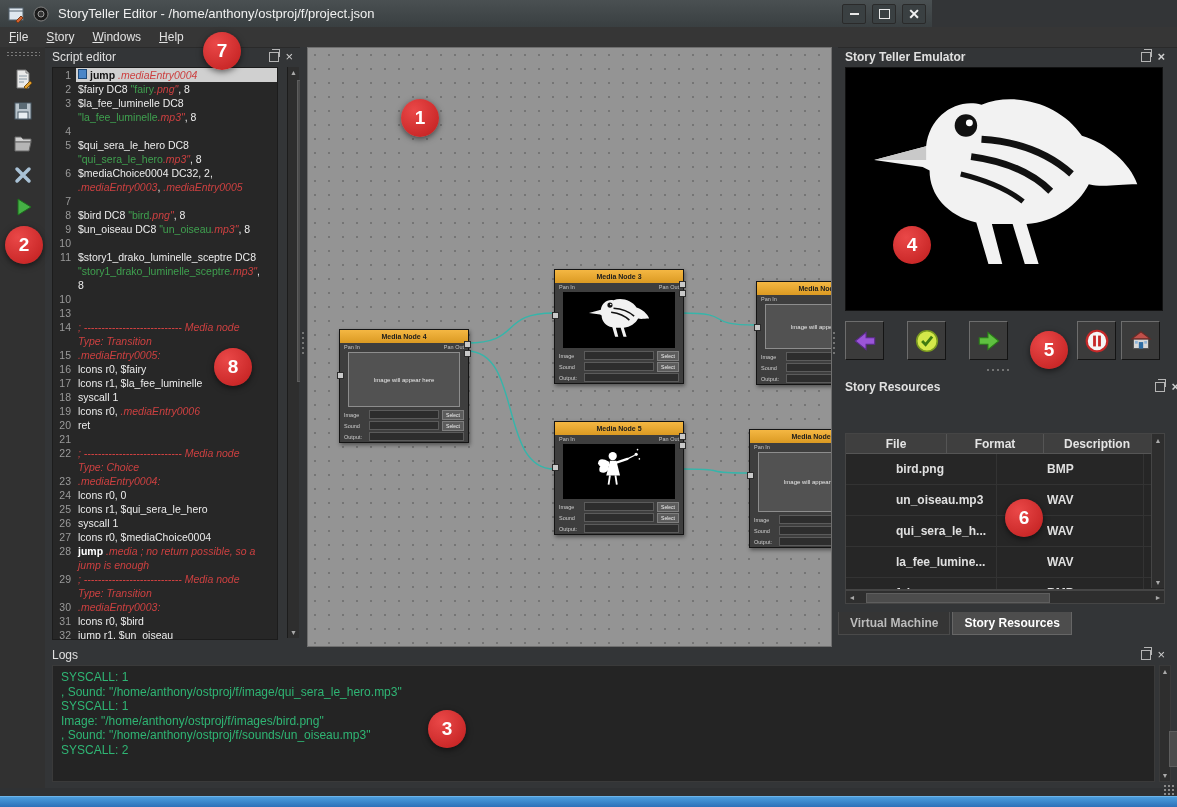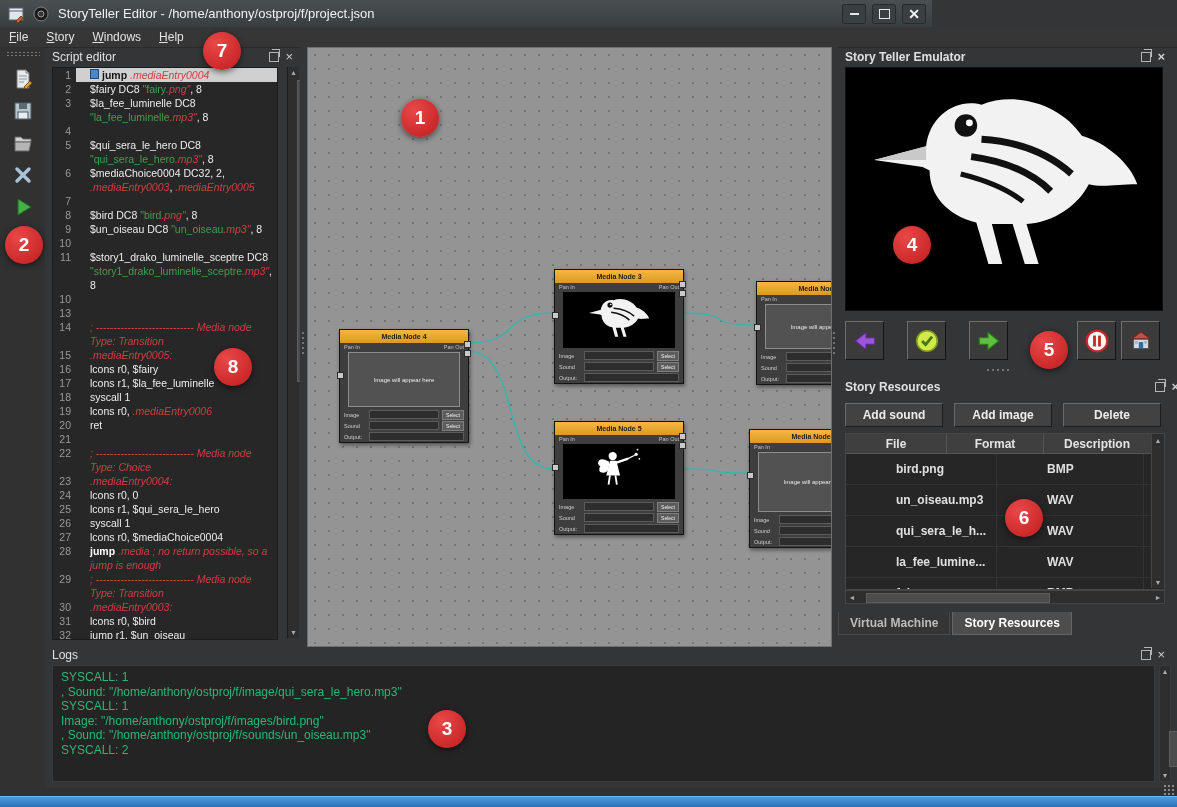--- a/index.html
+++ b/index.html
@@ -36,21 +36,21 @@
   .float-glyph{width:8px;height:8px;border:1px solid #b5b5b5;position:relative;}
   .float-glyph::after{content:"";position:absolute;left:2px;top:-4px;width:7px;height:7px;
     border-top:1px solid #b5b5b5;border-right:1px solid #b5b5b5;}
   .close-glyph{color:#cfcfcf;font-size:13px;line-height:9px;}
   
   .script-dock{position:absolute;left:45px;top:47px;width:255px;height:593px;}
   .script-body{position:absolute;left:7px;top:20px;width:224px;height:571px;background:#272727;
     border:1px solid #1c1c1c;overflow:hidden;font-size:10.5px;line-height:14px;}
   .srow{height:14px;display:flex;white-space:nowrap;overflow:hidden;}
   .srow .ln{width:18px;flex:0 0 auto;text-align:right;color:#9a9a9a;padding-right:5px;}
-  .srow .code{flex:1;padding-left:14px;}
+  .srow .code{flex:1;padding-left:2px;}
   .srow.hl .code{background:#d0d0d0;color:#141414;}
   .marker{display:inline-block;width:7px;height:8px;background:#4a86c8;border:1px solid #1d4a7a;margin-right:3px;}
   .t-p{color:#ececec;}
   .t-k{color:#ffffff;font-weight:bold;}
   .t-kd{color:#141414;font-weight:bold;}
   .t-r{color:#cc4040;font-style:italic;}
   .t-g{color:#3fa04f;}
   .vscroll{position:absolute;right:1px;top:20px;width:11px;height:571px;background:#2e2e2e;border-left:1px solid #1c1c1c;}
   .vscroll .arr{height:11px;display:flex;align-items:center;justify-content:center;font-size:7px;color:#aaa;}
   .vscroll .thumb{position:absolute;left:1px;width:9px;background:#4c4c4c;border:1px solid #5e5e5e;}
@@ -611,25 +611,20 @@
   </div>
   <span class="dots-h" style="left:159px;top:322px;"></span>
 
   <div class="dock-title res-title">
     <span>Story Resources</span>
     <span class="dock-btns">
       <span class="float-glyph"></span>
       <span class="close-glyph">×</span>
     </span>
   </div>
-  <div class="res-btnrow">
-    <div class="rbtn">Add sound</div>
-    <div class="rbtn">Add image</div>
-    <div class="rbtn">Delete</div>
-  </div>
   <div class="res-table">
     <div class="thead">
       <div class="hcell c-file">File</div>
       <div class="hcell c-format">Format</div>
       <div class="hcell c-desc">Description</div>
     </div>
     <div class="tbody" id="res-body">
         <div class="trow">
           <div class="tcell c-file">bird.png</div>
           <div class="tcell c-format">BMP</div>

